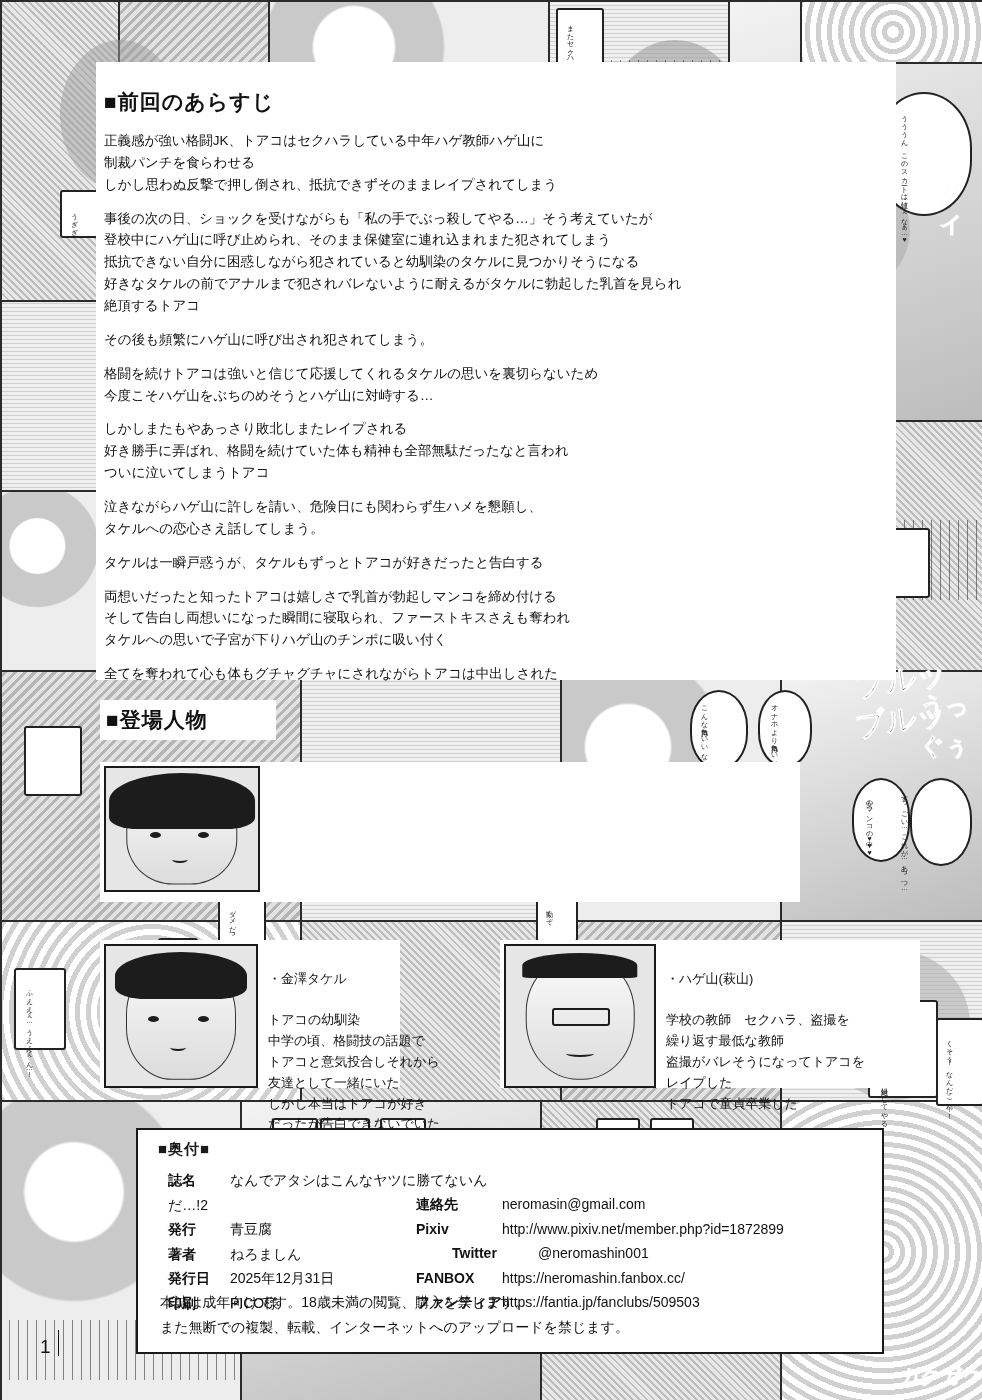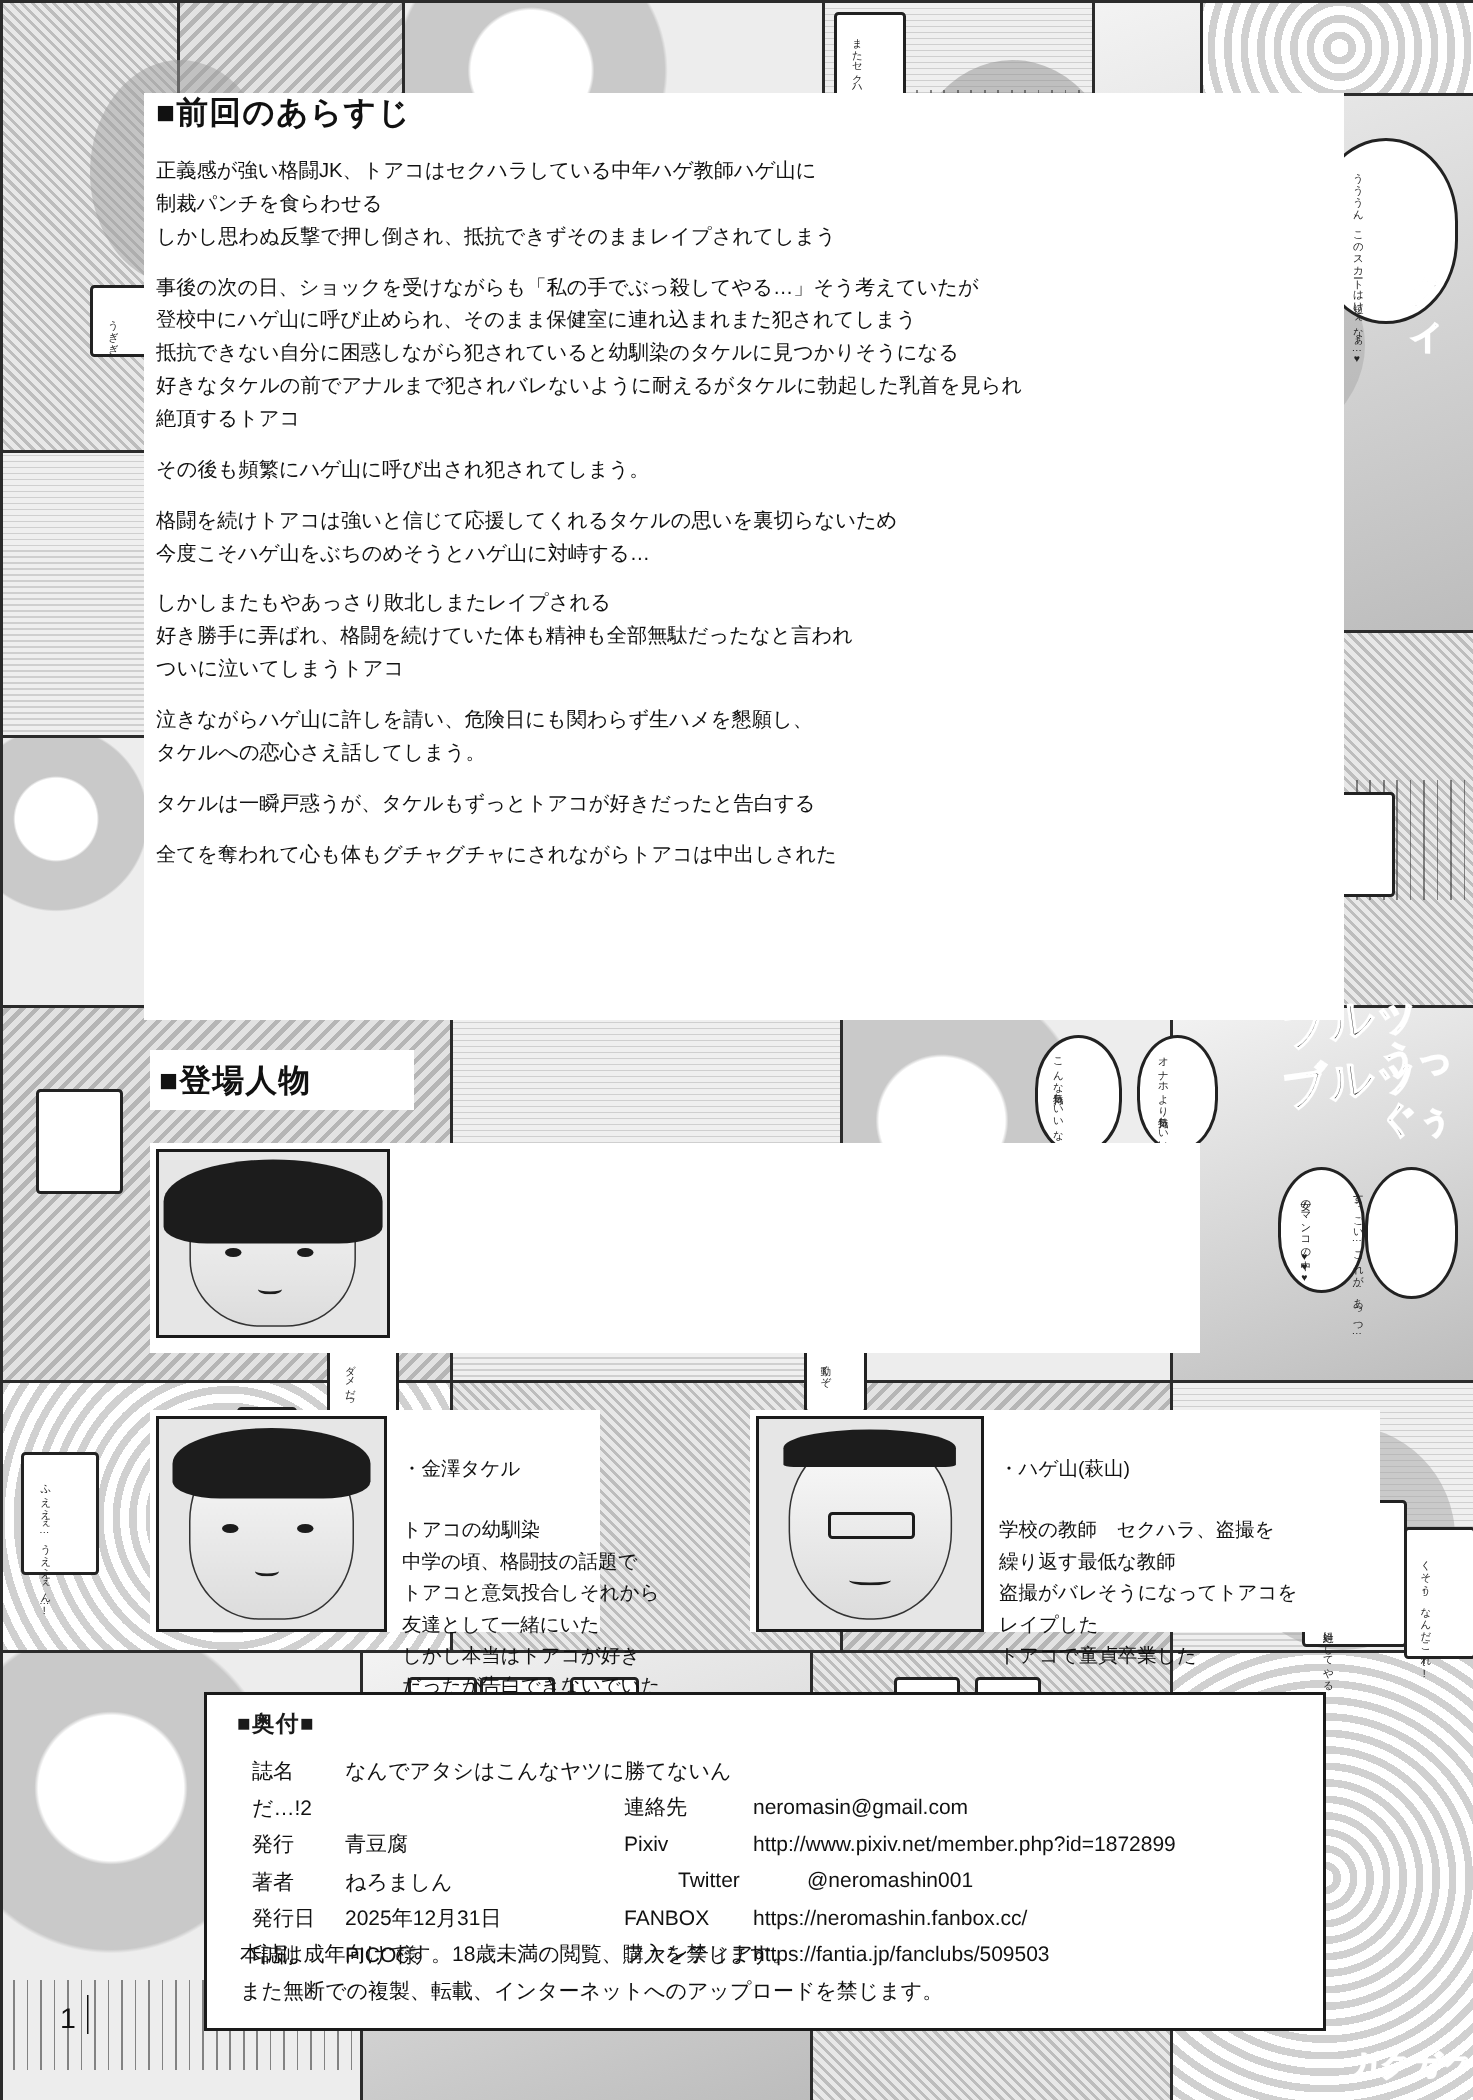--- a/index.html
+++ b/index.html
@@ -164,21 +164,21 @@
   .colophon-title {
     font-size: 15px;
     font-weight: bold;
     letter-spacing: 1px;
   }
   .coloph-row {
     font-size: 14px;
     line-height: 1.75;
     color: #111;
   }
-  .lbl { display: inline-block; }
+  .lbl { display: inline-block; font-weight: bold; }
   .page-num {
     position: absolute;
     font-size: 19px;
     color: #111;
   }
   .pnum-rule {
     position: absolute;
     width: 1px; height: 26px; background: #111;
   }
 </style>
@@ -283,33 +283,35 @@
       <div class="sfx" style="left: 920px; top: 690px; font-size: 24px; transform: rotate(0deg);">うっ</div>
       <div class="sfx" style="left: 920px; top: 730px; font-size: 24px; transform: rotate(0deg);">ぐぅ</div>
       <div class="sfx" style="left: 900px; top: 1363px; font-size: 20px; transform: rotate(0deg);">ガクガク</div>
     </div>
 </div>
 
 <div class="content">
 
   <div class="white-box" style="left:96px;top:62px;width:800px;height:618px;"></div>
 
-  <div style="position:absolute;left:104px;top:61px;width:790px;">
+  <div style="position:absolute;left:104px;top:88px;width:790px;">
     <div class="section-head">■前回のあらすじ</div>
     <div class="body-text" id="synopsis-body" style="margin-top:14px;"><div class="para">正義感が強い格闘JK、トアコはセクハラしている中年ハゲ教師ハゲ山に
 制裁パンチを食らわせる
 しかし思わぬ反撃で押し倒され、抵抗できずそのままレイプされてしまう</div><div class="para">事後の次の日、ショックを受けながらも「私の手でぶっ殺してやる…」そう考えていたが
 登校中にハゲ山に呼び止められ、そのまま保健室に連れ込まれまた犯されてしまう
 抵抗できない自分に困惑しながら犯されていると幼馴染のタケルに見つかりそうになる
 好きなタケルの前でアナルまで犯されバレないように耐えるがタケルに勃起した乳首を見られ
 絶頂するトアコ</div><div class="para">その後も頻繁にハゲ山に呼び出され犯されてしまう。</div><div class="para">格闘を続けトアコは強いと信じて応援してくれるタケルの思いを裏切らないため
 今度こそハゲ山をぶちのめそうとハゲ山に対峙する…</div><div class="para">しかしまたもやあっさり敗北しまたレイプされる
 好き勝手に弄ばれ、格闘を続けていた体も精神も全部無駄だったなと言われ
 ついに泣いてしまうトアコ</div><div class="para">泣きながらハゲ山に許しを請い、危険日にも関わらず生ハメを懇願し、
-タケルへの恋心さえ話してしまう。</div><div class="para">タケルは一瞬戸惑うが、タケルもずっとトアコが好きだったと告白する</div><div class="para">全てを奪われて心も体もグチャグチャにされながらトアコは中出しされた</div></div>
+タケルへの恋心さえ話してしまう。</div><div class="para">タケルは一瞬戸惑うが、タケルもずっとトアコが好きだったと告白する</div><div class="para">両想いだったと知ったトアコは嬉しさで乳首が勃起しマンコを締め付ける
+そして告白し両想いになった瞬間に寝取られ、ファーストキスさえも奪われ
+タケルへの思いで子宮が下りハゲ山のチンポに吸い付く</div><div class="para">全てを奪われて心も体もグチャグチャにされながらトアコは中出しされた</div></div>
   </div>
 
   <div class="white-box" style="left:100px;top:700px;width:176px;height:40px;"></div>
   <div class="section-head" style="position:absolute;left:106px;top:706px;">■登場人物</div>
 
   <div class="white-box" style="left:100px;top:762px;width:700px;height:140px;"></div>
   <div class="char-portrait" style="position:absolute;left:104px;top:766px;width:152px;height:122px;">
     <div class="face"></div>
     <div class="hair" style="width:96%;height:46%;border-radius:50% 50% 20% 20%;"></div>
     <div class="eye" style="left:44px;top:64px;"></div>

